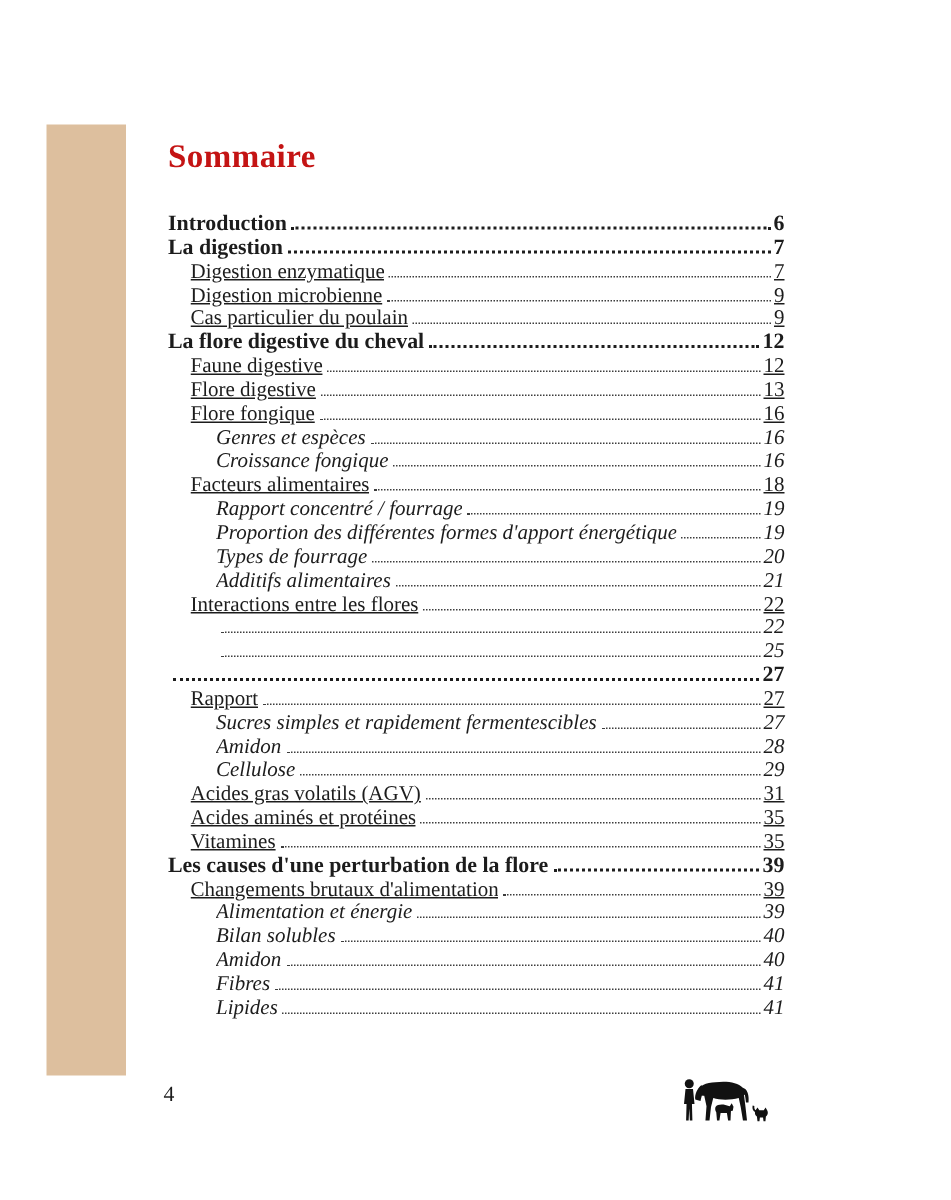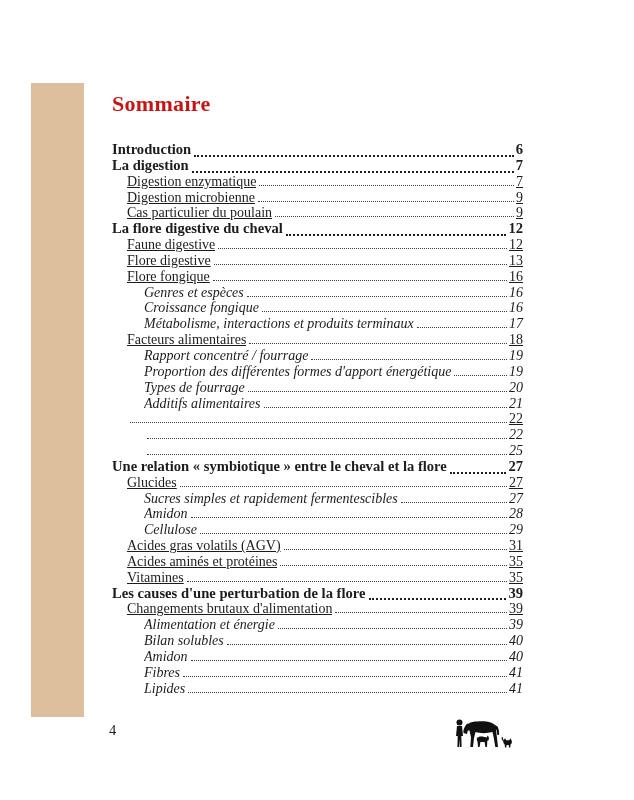--- a/index.html
+++ b/index.html
@@ -37,21 +37,21 @@
     white-space: nowrap;
   }
   .toc-row .lbl { flex: 0 1 auto; overflow: hidden; }
   .toc-row .leader {
     flex: 1 1 auto;
     min-width: 8px;
     border-bottom: 1.5px dotted #3d3d3d;
     margin: 0 2px 0 3px;
   }
   .toc-row .pg { flex: 0 0 auto; }
-  .lvl1 { font-weight: bold; font-size: 14.6px; align-items: flex-end; }
+  .lvl1 { font-weight: bold; font-size: 14.6px; }
   .lvl1 .leader { border-bottom: 2px dotted #1e1e1e; margin-bottom: 1px; }
   .lvl2 { padding-left: 15px; text-decoration: underline; }
   .lvl3 { padding-left: 32px; font-style: italic; }
   .footer-pagenum {
     position: absolute;
     left: 109px; top: 722px;
     font-size: 14.5px;
   }
   .footer-art {
     position: absolute;
@@ -117,25 +117,20 @@
       <div class="toc-row lvl3">
         <span class="lbl">Genres et espèces</span>
         <span class="leader"></span>
         <span class="pg">16</span>
       </div>
       <div class="toc-row lvl3">
         <span class="lbl">Croissance fongique</span>
         <span class="leader"></span>
         <span class="pg">16</span>
       </div>
-      <div class="toc-row lvl3">
-        <span class="lbl">Métabolisme, interactions et produits terminaux</span>
-        <span class="leader"></span>
-        <span class="pg">17</span>
-      </div>
       <div class="toc-row lvl2">
         <span class="lbl">Facteurs alimentaires</span>
         <span class="leader"></span>
         <span class="pg">18</span>
       </div>
       <div class="toc-row lvl3">
         <span class="lbl">Rapport concentré / fourrage</span>
         <span class="leader"></span>
         <span class="pg">19</span>
       </div>
@@ -148,38 +143,38 @@
         <span class="lbl">Types de fourrage</span>
         <span class="leader"></span>
         <span class="pg">20</span>
       </div>
       <div class="toc-row lvl3">
         <span class="lbl">Additifs alimentaires</span>
         <span class="leader"></span>
         <span class="pg">21</span>
       </div>
       <div class="toc-row lvl2">
+        <span class="lbl">Interactions entre les flores</span>
         <span class="leader"></span>
         <span class="pg">22</span>
       </div>
       <div class="toc-row lvl3">
         <span class="leader"></span>
         <span class="pg">22</span>
       </div>
       <div class="toc-row lvl3">
         <span class="leader"></span>
         <span class="pg">25</span>
       </div>
       <div class="toc-row lvl1">
-        <span class="lbl">Une relation « symbiotique » entre le cheval et la flore</span>
         <span class="leader"></span>
         <span class="pg">27</span>
       </div>
       <div class="toc-row lvl2">
-        <span class="lbl">Glucides</span>
+        <span class="lbl">Rapport</span>
         <span class="leader"></span>
         <span class="pg">27</span>
       </div>
       <div class="toc-row lvl3">
         <span class="lbl">Sucres simples et rapidement fermentescibles</span>
         <span class="leader"></span>
         <span class="pg">27</span>
       </div>
       <div class="toc-row lvl3">
         <span class="lbl">Amidon</span>

